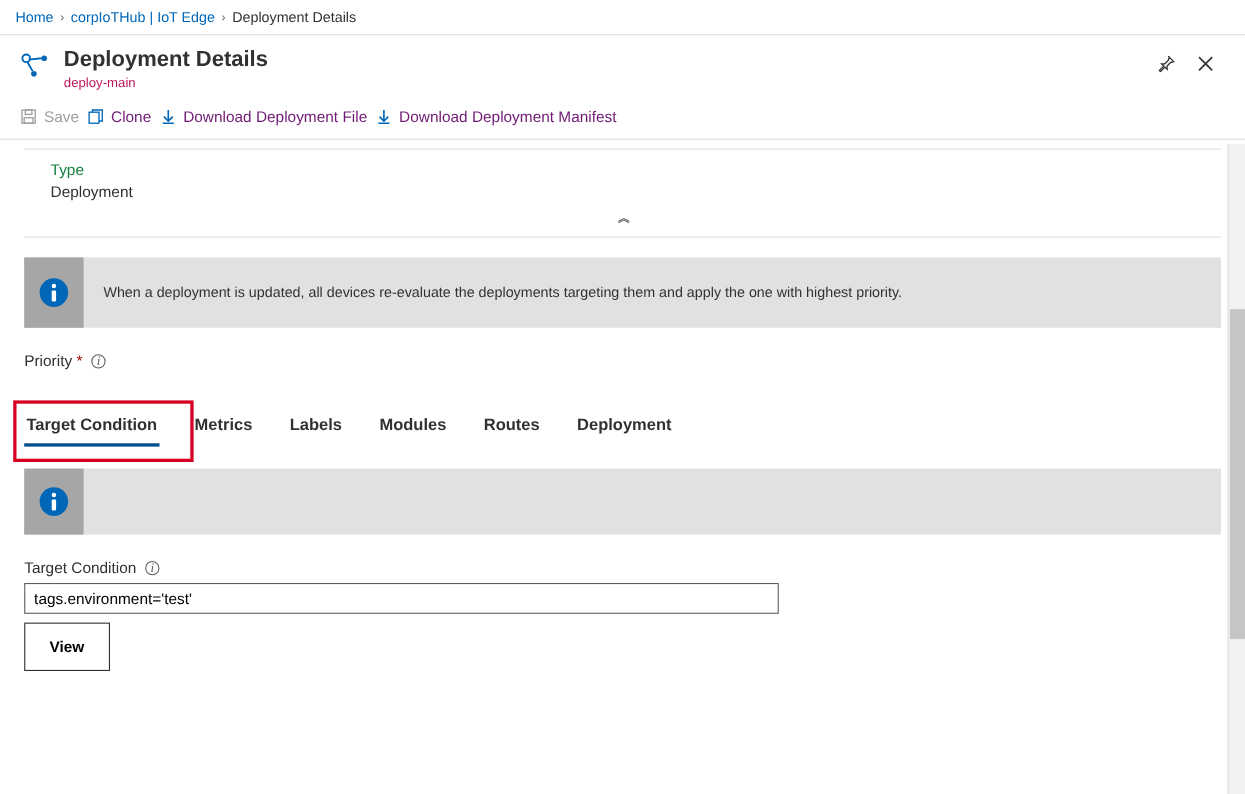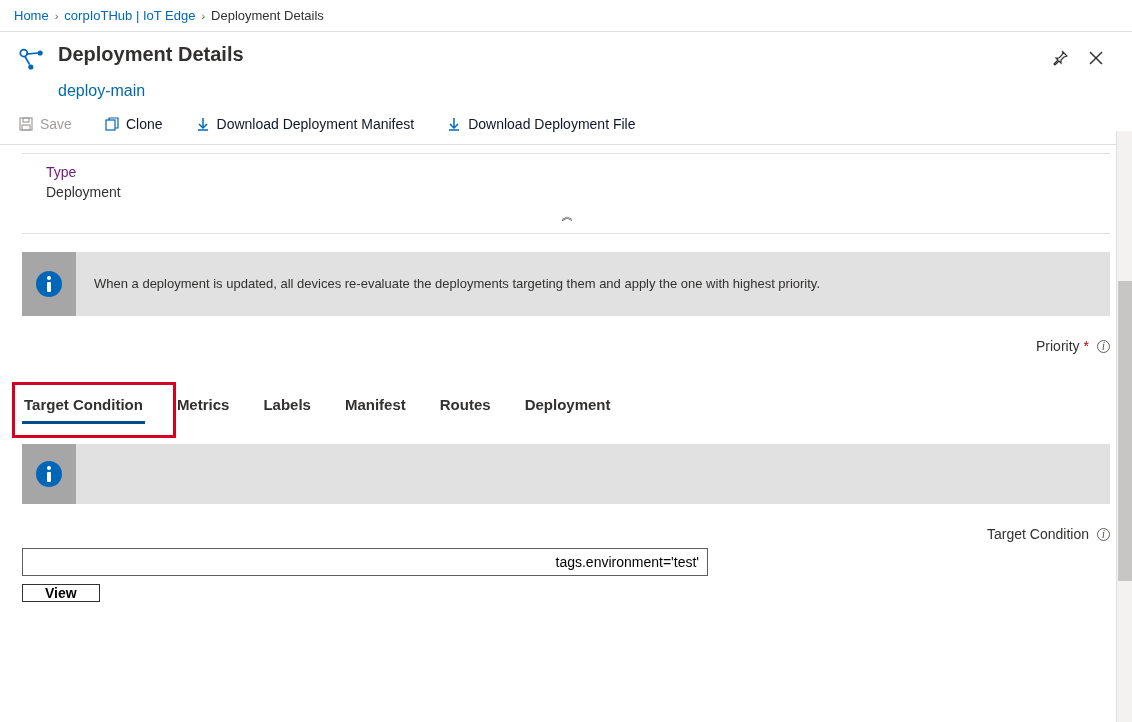--- a/index.html
+++ b/index.html
@@ -30,56 +30,56 @@
       padding: 10px 18px 6px 18px;
     }
     .header-icon {
       width: 28px; height: 28px;
       margin-right: 12px;
       margin-top: 4px;
       flex-shrink: 0;
     }
     .header-titles { flex: 1; }
     .page-title { font-size: 20px; font-weight: 600; color: #323130; line-height: 1.2; }
-    .page-subtitle { font-size: 16px; color: #0369a1; margin-top: 16px; }
+    .page-subtitle { font-size: 12px; color: #be185d; margin-top: 2px; }
     .header-actions { display: flex; gap: 12px; padding-top: 4px; padding-right: 6px; }
     .header-ico-btn { background: none; border: none; cursor: pointer; color: #323130; font-size: 16px; padding: 4px; }
     .toolbar {
       display: flex;
       align-items: flex-start;
-      gap: 32px;
+      gap: 7px;
       padding: 8px 18px 10px 18px;
       border-bottom: 1px solid #e1dfdd;
     }
     .toolbar-btn {
       display: flex;
       align-items: center;
       gap: 6px;
       background: none;
       border: none;
       font-size: 14px;
-      color: #0f172a;
+      color: #701a75;
       cursor: pointer;
       padding: 2px 0;
     }
     .toolbar-btn.disabled { color: #a19f9d; cursor: default; }
     .toolbar-btn svg { width: 16px; height: 16px; }
     .content {
       padding: 0 22px 20px 22px;
       height: calc(722px - 34px - 56px - 42px);
       overflow: hidden;
       position: relative;
     }
     .partial-line {
       border-bottom: 1px solid #e1dfdd;
       padding: 6px 0 2px 0;
       margin-bottom: 2px;
     }
     .kv-row { padding: 8px 0 4px 24px; }
-    .kv-label { color: #701a75; font-size: 14px; margin-bottom: 4px; }
+    .kv-label { color: #15803d; font-size: 14px; margin-bottom: 4px; }
     .kv-value { color: #323130; font-size: 14px; }
     .collapse-row {
       text-align: center;
       padding: 4px 0 8px 0;
       border-bottom: 1px solid #e1dfdd;
       margin-bottom: 18px;
       cursor: pointer;
     }
     .info-box {
       display: flex;
@@ -101,33 +101,32 @@
     .info-icon-wrap.sm { height: 60px; }
     .info-text { padding: 10px 18px; line-height: 1.5; flex: 1; }
     .form-row { margin-bottom: 16px; }
     .form-label {
       display: flex;
       align-items: center;
       gap: 4px;
       font-size: 14px;
       color: #323130;
       margin-bottom: 6px;
-      justify-content: flex-end;
     }
     .req { color: #a80000; }
     .help-ico { color: #605e5c; font-size: 12px; border: 1px solid #605e5c; border-radius: 50%; width: 13px; height: 13px; display: inline-flex; align-items: center; justify-content: center; margin-left: 4px; font-family: serif; font-style: italic;}
     .text-input {
       font-family: inherit;
       font-size: 14px;
       padding: 4px 8px;
       border: 1px solid #605e5c;
       width: 208px;
       height: 28px;
     }
-    .text-input.wide { width: 686px; text-align: right; }
+    .text-input.wide { width: 686px; }
     .tabs-row {
       display: flex;
       gap: 30px;
       margin: 38px 0 20px 0;
       font-size: 15px;
       position: relative;
     }
     .tab {
       padding: 4px 2px 8px 2px;
       color: #323130;
@@ -145,21 +144,21 @@
       left: -10px;
       top: -10px;
       width: 164px;
       height: 56px;
       pointer-events: none;
     }
     .view-btn {
       font-family: inherit;
       font-size: 14px;
       font-weight: 600;
-      padding: 0 22px;
+      padding: 13px 22px;
       border: 1px solid #323130;
       background: #ffffff;
       cursor: pointer;
       margin-top: 8px;
     }
     .scrollbar-track {
       position: absolute;
       right: 0;
       top: 131px;
       bottom: 0;
@@ -229,29 +228,29 @@
         <path d="M5 4V2h9v10h-3" fill="none" stroke="#0067b8" stroke-width="1.2"></path>
       </svg>
     <span>Clone</span>
   </button>
   <button class="toolbar-btn">
     <svg viewBox="0 0 16 16">
         <line x1="8" y1="2" x2="8" y2="11" stroke="#0067b8" stroke-width="1.5"></line>
         <polyline points="4,8 8,12 12,8" fill="none" stroke="#0067b8" stroke-width="1.5"></polyline>
         <line x1="3" y1="14" x2="13" y2="14" stroke="#0067b8" stroke-width="1.5"></line>
       </svg>
-    <span>Download Deployment Manifest</span>
+    <span>Download Deployment File</span>
   </button>
   <button class="toolbar-btn">
     <svg viewBox="0 0 16 16">
         <line x1="8" y1="2" x2="8" y2="11" stroke="#0067b8" stroke-width="1.5"></line>
         <polyline points="4,8 8,12 12,8" fill="none" stroke="#0067b8" stroke-width="1.5"></polyline>
         <line x1="3" y1="14" x2="13" y2="14" stroke="#0067b8" stroke-width="1.5"></line>
       </svg>
-    <span>Download Deployment File</span>
+    <span>Download Deployment Manifest</span>
   </button>
 </div>
 
 <div class="content">
 
   <div class="partial-line"></div>
 
   <div class="kv-row">
     <div class="kv-label">Type</div>
     <div class="kv-value">Deployment</div>
@@ -278,21 +277,21 @@
       <span class="req">*</span>
       <span class="help-ico">i</span>
     </div>
   </div>
 
   <div class="tabs-row">
     <div class="tab-highlight"></div>
     <div class="tab active">Target Condition</div>
     <div class="tab">Metrics</div>
     <div class="tab">Labels</div>
-    <div class="tab">Manifest</div>
+    <div class="tab">Modules</div>
     <div class="tab">Routes</div>
     <div class="tab">Deployment</div>
   </div>
 
   <div class="info-box">
     <div class="info-icon-wrap sm">
       <svg width="28" height="28" viewBox="0 0 28 28">
           <circle cx="14" cy="14" r="13" fill="#0067b8"></circle>
           <circle cx="14" cy="8" r="2" fill="#fff"></circle>
           <rect x="12" y="12" width="4" height="10" rx="1" fill="#fff"></rect>

